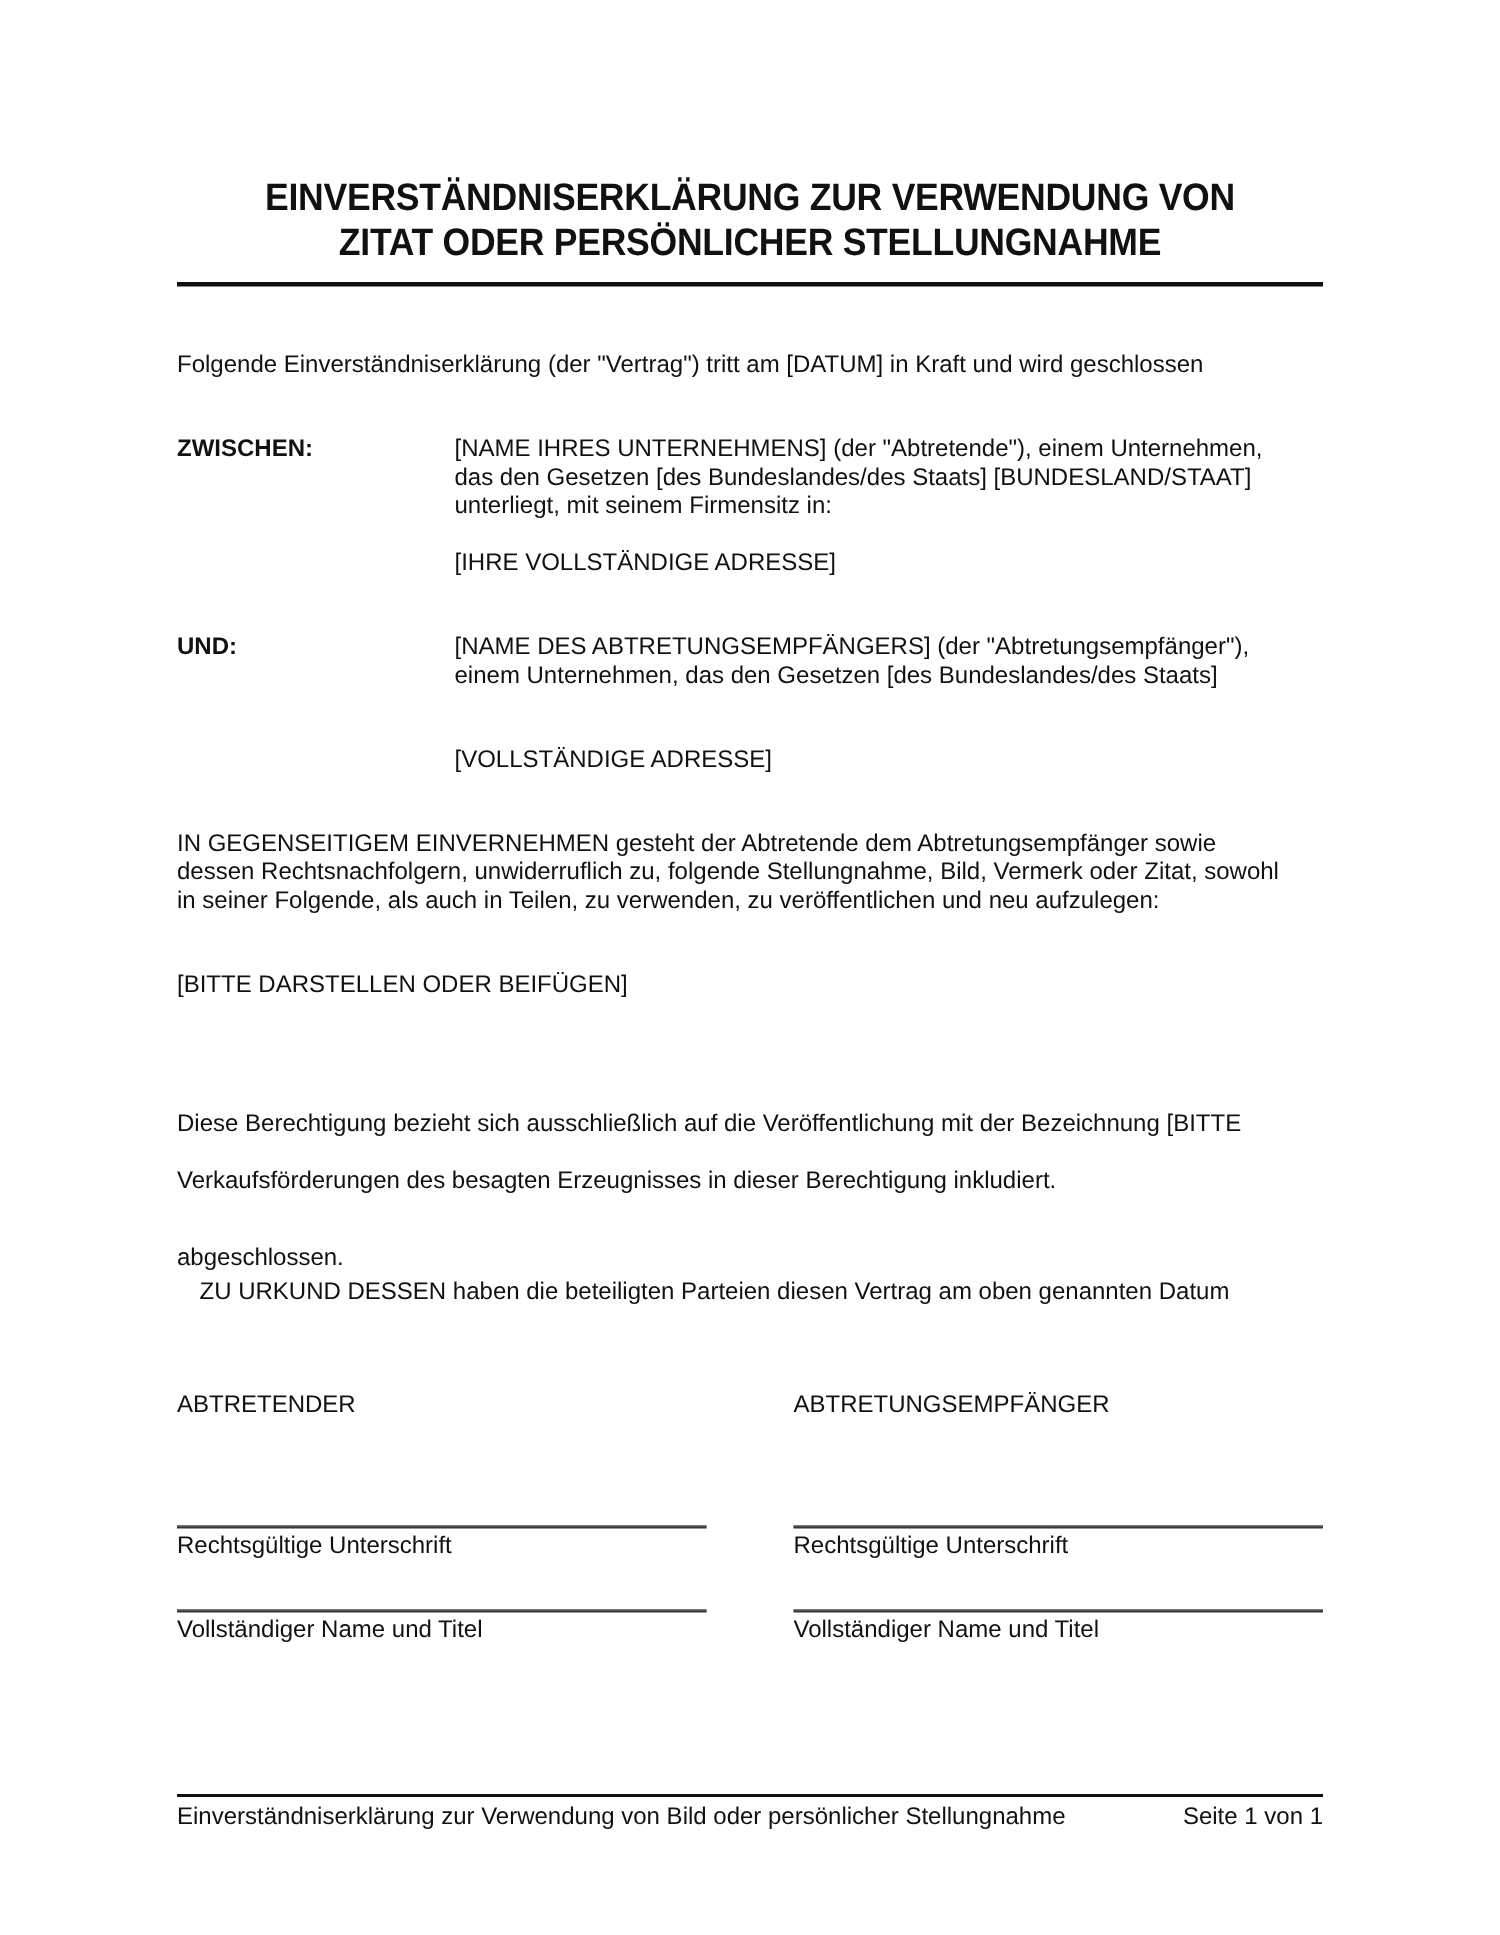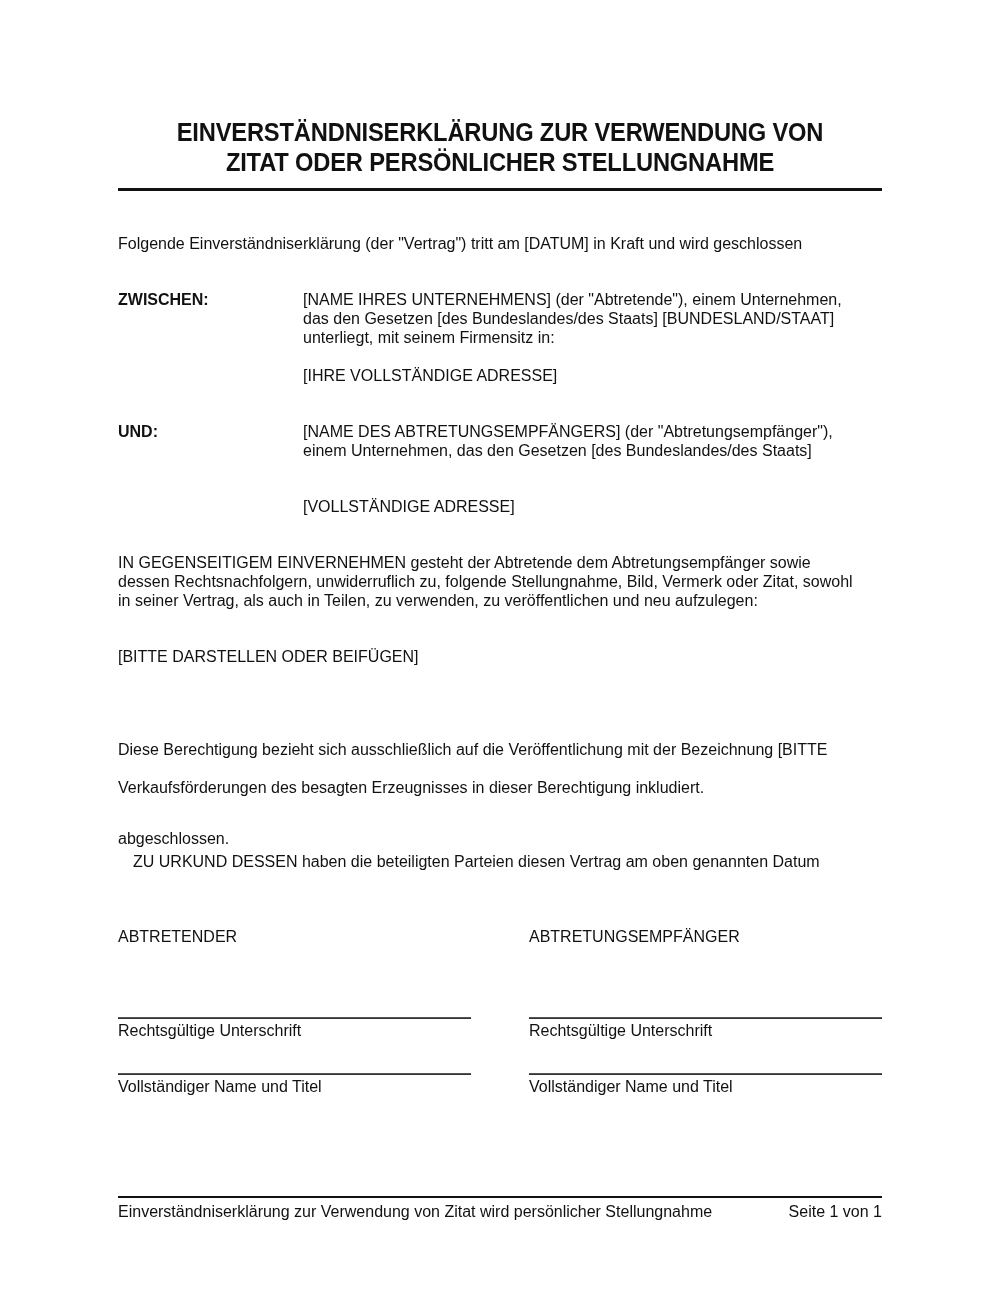--- a/index.html
+++ b/index.html
@@ -38,21 +38,21 @@
   <div class="txt col2" style="top:328px;">unterliegt, mit seinem Firmensitz in:</div>
   <div class="txt col2" style="top:366px;">[IHRE VOLLSTÄNDIGE ADRESSE]</div>
 
   <div class="txt lbl" style="top:422px;">UND:</div>
   <div class="txt col2" style="top:422px;">[NAME DES ABTRETUNGSEMPFÄNGERS] (der "Abtretungsempfänger"),</div>
   <div class="txt col2" style="top:441px;">einem Unternehmen, das den Gesetzen [des Bundeslandes/des Staats]</div>
   <div class="txt col2" style="top:497px;">[VOLLSTÄNDIGE ADRESSE]</div>
 
   <div class="txt" style="top:553px;">IN GEGENSEITIGEM EINVERNEHMEN gesteht der Abtretende dem Abtretungsempfänger sowie</div>
   <div class="txt" style="top:572px;">dessen Rechtsnachfolgern, unwiderruflich zu, folgende Stellungnahme, Bild, Vermerk oder Zitat, sowohl</div>
-  <div class="txt" style="top:591px;">in seiner Vertrag, als auch in Teilen, zu verwenden, zu veröffentlichen und neu aufzulegen:</div>
+  <div class="txt" style="top:591px;">in seiner Folgende, als auch in Teilen, zu verwenden, zu veröffentlichen und neu aufzulegen:</div>
 
   <div class="txt" style="top:647px;">[BITTE DARSTELLEN ODER BEIFÜGEN]</div>
 
   <div class="txt" style="top:740px;">Diese Berechtigung bezieht sich ausschließlich auf die Veröffentlichung mit der Bezeichnung [BITTE</div>
   <div class="txt" style="top:778px;">Verkaufsförderungen des besagten Erzeugnisses in dieser Berechtigung inkludiert.</div>
 
   <div class="txt" style="top:852px;margin-left:15px;">ZU URKUND DESSEN haben die beteiligten Parteien diesen Vertrag am oben genannten Datum</div>
   <div class="txt" style="top:829px;">abgeschlossen.</div>
 
   <div class="txt" style="top:927px;">ABTRETENDER</div>
@@ -62,15 +62,15 @@
   <div class="sig-line" style="top:1017px; left:411px;"></div>
   <div class="txt" style="top:1021px;">Rechtsgültige Unterschrift</div>
   <div class="txt" style="top:1021px; left:411px;">Rechtsgültige Unterschrift</div>
 
   <div class="sig-line" style="top:1073px; left:0;"></div>
   <div class="sig-line" style="top:1073px; left:411px;"></div>
   <div class="txt" style="top:1077px;">Vollständiger Name und Titel</div>
   <div class="txt" style="top:1077px; left:411px;">Vollständiger Name und Titel</div>
 
   <div class="footer-rule"></div>
-  <div class="txt" style="top:1202px;">Einverständniserklärung zur Verwendung von Zitat wird persönlicher Stellungnahme</div>
+  <div class="txt" style="top:1202px;">Einverständniserklärung zur Verwendung von Bild oder persönlicher Stellungnahme</div>
   <div class="txt" style="top:1202px; left:auto; right:0;">Seite 1 von 1</div>
 </div>
 
 </body></html>

